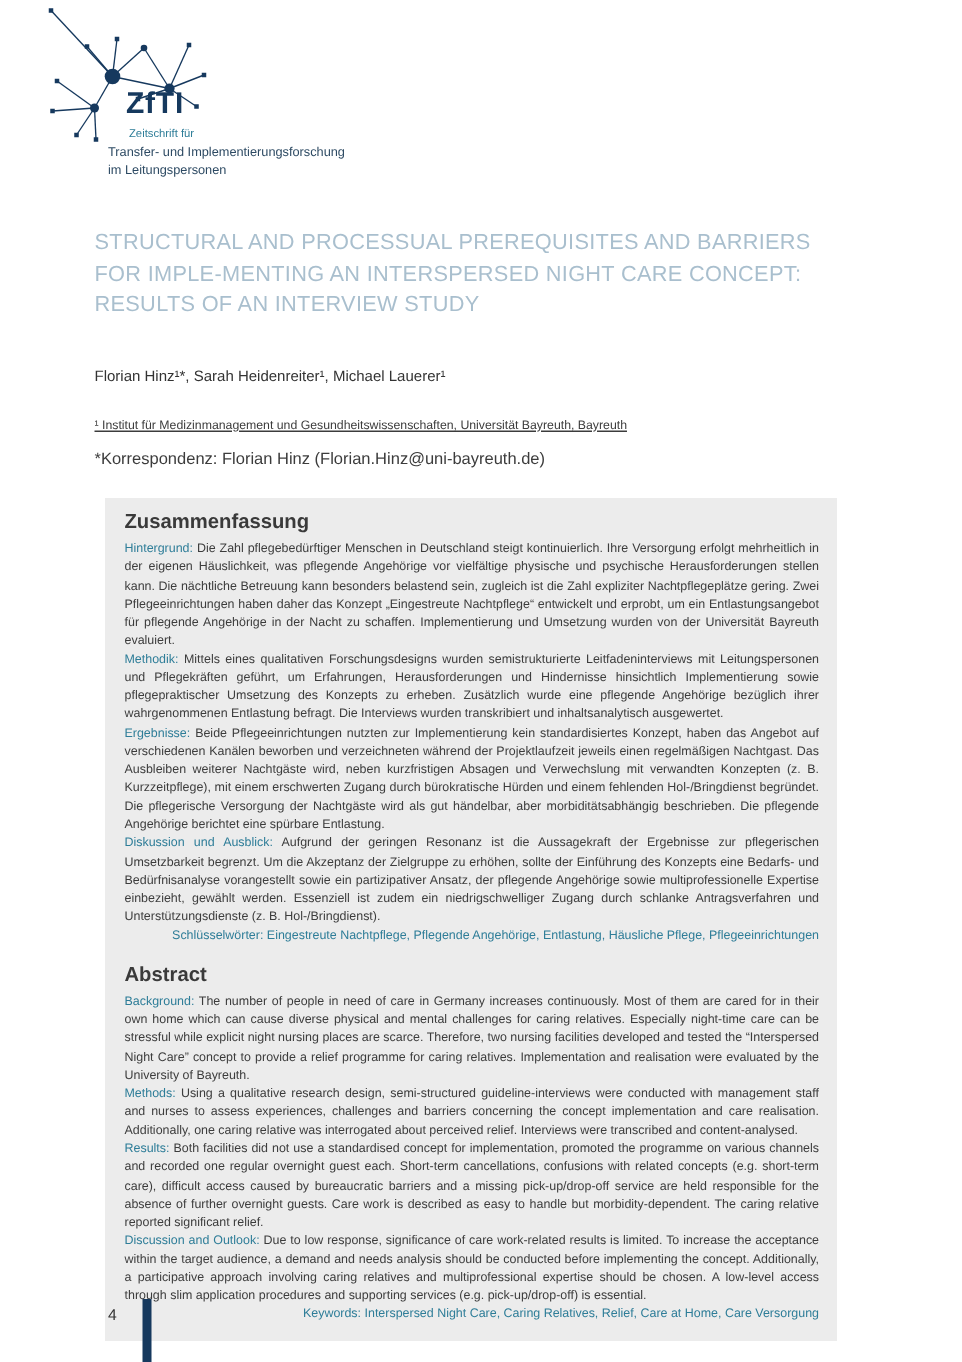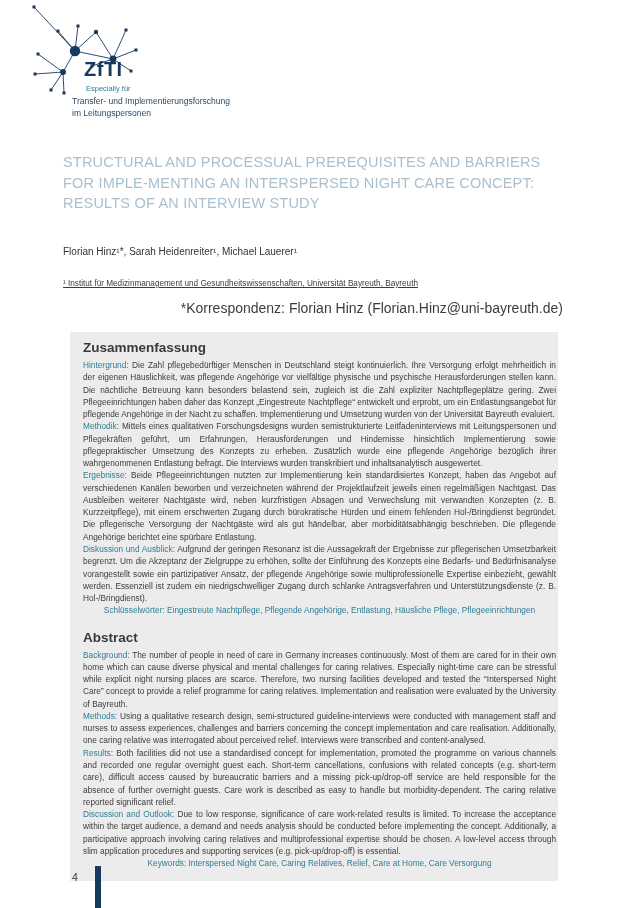--- a/index.html
+++ b/index.html
@@ -23,30 +23,30 @@
   .logo-sub2{position:absolute;left:72px;top:95px;font-size:8.5px;color:#2d4a63;line-height:1.45;}
 
   
   .content{position:absolute;left:63px;top:131px;width:500px;}
   .title-de{font-size:14.5px;line-height:1.42;color:var(--title-blue);font-weight:400;
     letter-spacing:.2px;}
   .title-en{font-size:14.5px;line-height:1.42;color:var(--title-muted);font-weight:400;
     letter-spacing:.2px;margin-top:21px;}
   .authors{margin-top:32px;font-size:10px;color:#333333;}
   .affiliation{margin-top:22px;font-size:8.2px;color:var(--text-dark);text-decoration:underline;}
-  .correspondence{margin-top:12px;font-size:14px;color:var(--text-dark);text-align:right;}
+  .correspondence{margin-top:12px;font-size:11px;color:var(--text-dark);}
 
   
   .abstract-box{position:absolute;left:70px;top:332px;width:488px;
-    background:var(--box-bg);padding:8px 2px 12px 13px;}
+    background:var(--box-bg);padding:8px 12px 12px 13px;}
   .box-heading{font-size:13.5px;font-weight:600;color:#3a3a3a;margin-bottom:4px;}
   .box-heading.second{margin-top:13px;}
   .para{font-size:8.3px;line-height:1.48;color:var(--text-dark);text-align:justify;}
   .para .label{color:var(--accent-teal);}
-  .para.kw, .para.kw .label{color:var(--accent-teal);text-align:center;}
+  .para.kw, .para.kw .label{color:var(--accent-teal);text-align:right;}
 
   
   .page-number{position:absolute;left:72px;top:871px;font-size:10.5px;color:#333;}
   .footer-bar{position:absolute;left:95px;top:866px;width:6px;height:42px;background:var(--navy);}
 </style>
 </head>
 <body>
 
 <div class="page">
 
@@ -80,21 +80,21 @@
       <rect x="104.5" y="44.5" width="3" height="3"></rect>
       <rect x="99.5" y="65.5" width="3" height="3"></rect>
       <rect x="60.5" y="60.5" width="3" height="3"></rect>
       <rect x="6.5" y="48.5" width="3" height="3"></rect>
       <rect x="3.5" y="68.5" width="3" height="3"></rect>
       <rect x="19.5" y="84.5" width="3" height="3"></rect>
       <rect x="32.5" y="87.5" width="3" height="3"></rect>
     </g>
   </svg>
   <div class="logo-acronym">ZfTI</div>
-  <div class="logo-sub1">Especially für</div>
+  <div class="logo-sub1">Zeitschrift für</div>
   <div class="logo-sub2">
     <div>Transfer- und Implementierungsforschung</div>
     <div>im Leitungspersonen</div>
   </div>
 
   <div class="content">
     <h2 class="title-en">STRUCTURAL AND PROCESSUAL PREREQUISITES AND BARRIERS FOR IMPLE-MENTING AN INTERSPERSED NIGHT CARE CONCEPT: RESULTS OF AN INTERVIEW STUDY</h2>
     <div class="authors">Florian Hinz¹*, Sarah Heidenreiter¹, Michael Lauerer¹</div>
     <div class="affiliation">¹ Institut für Medizinmanagement und Gesundheitswissenschaften, Universität Bayreuth, Bayreuth</div>
     <div class="correspondence">*Korrespondenz: Florian Hinz (Florian.Hinz@uni-bayreuth.de)</div>

